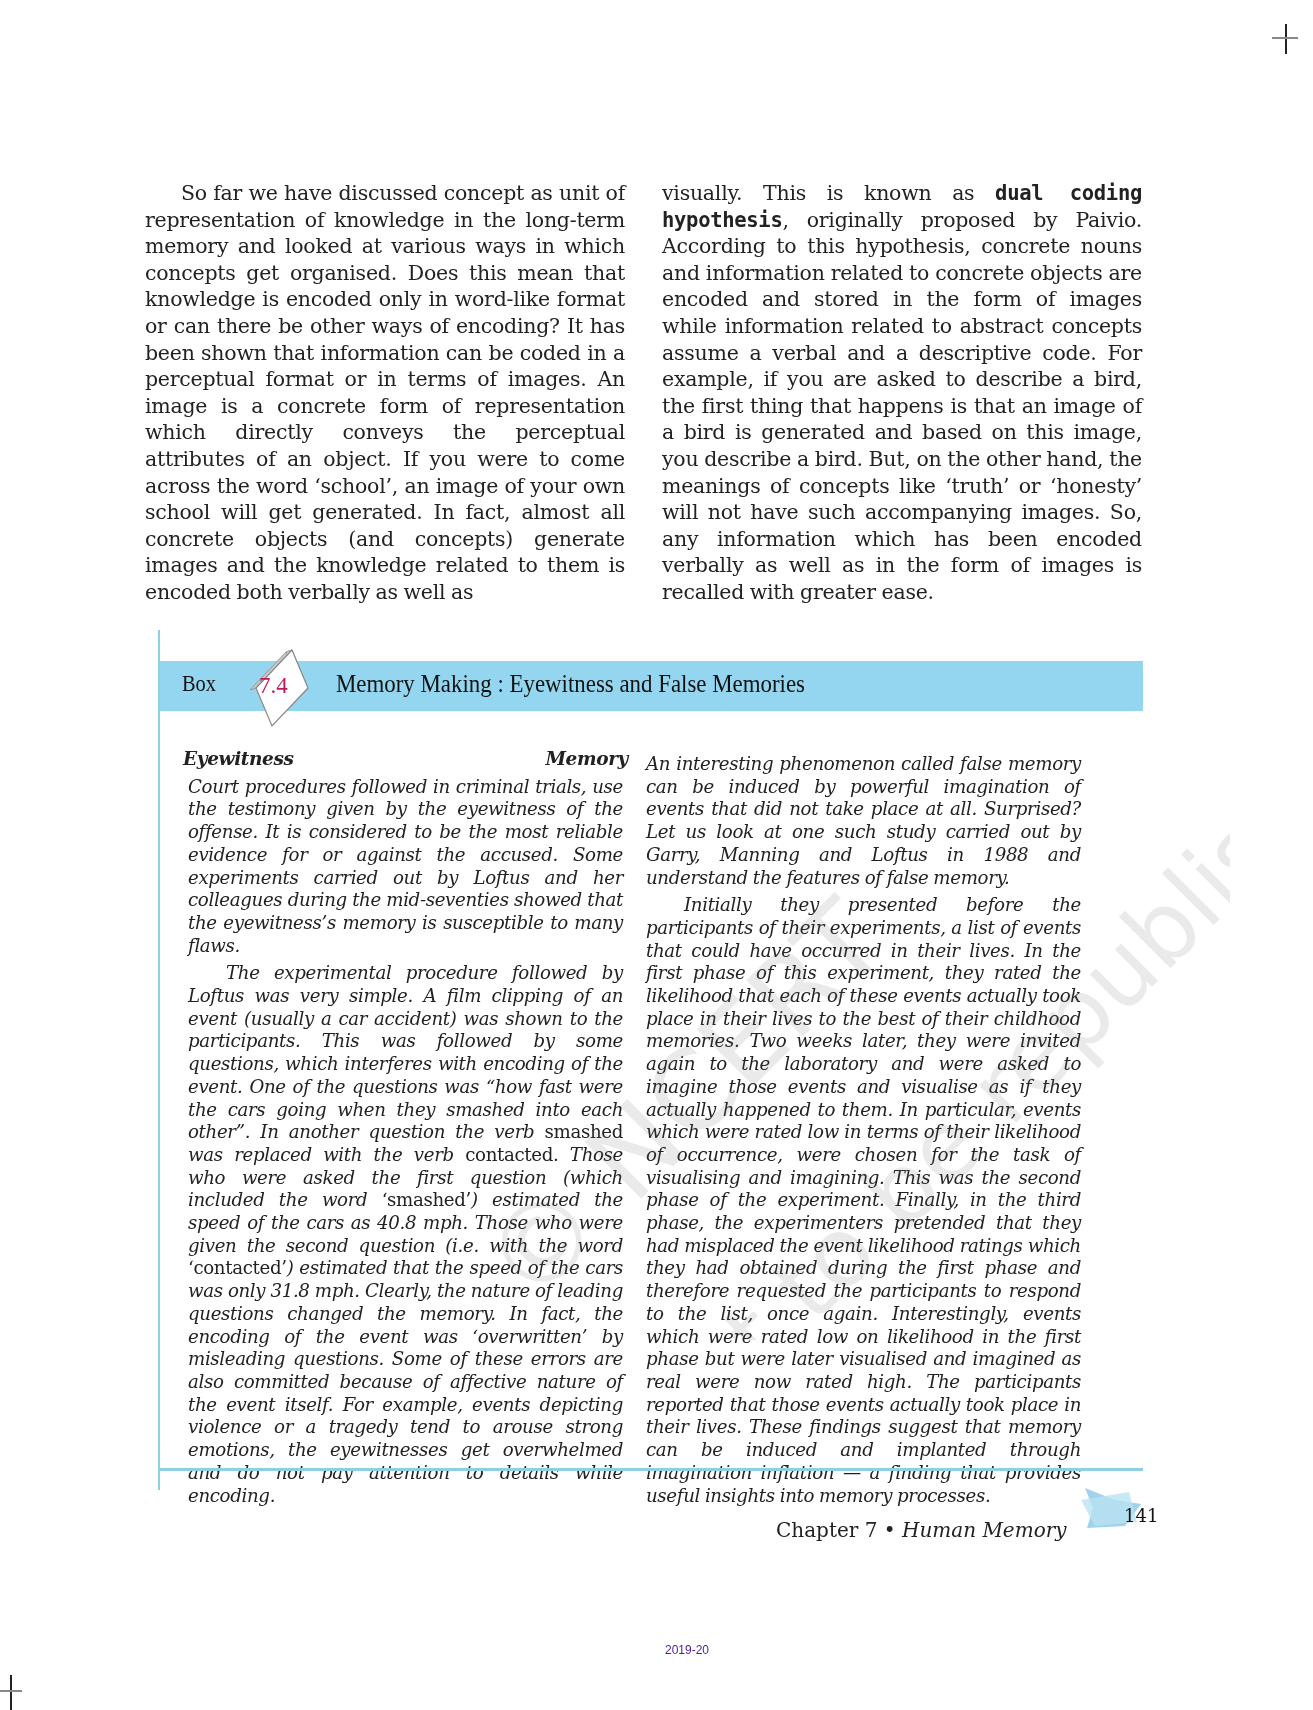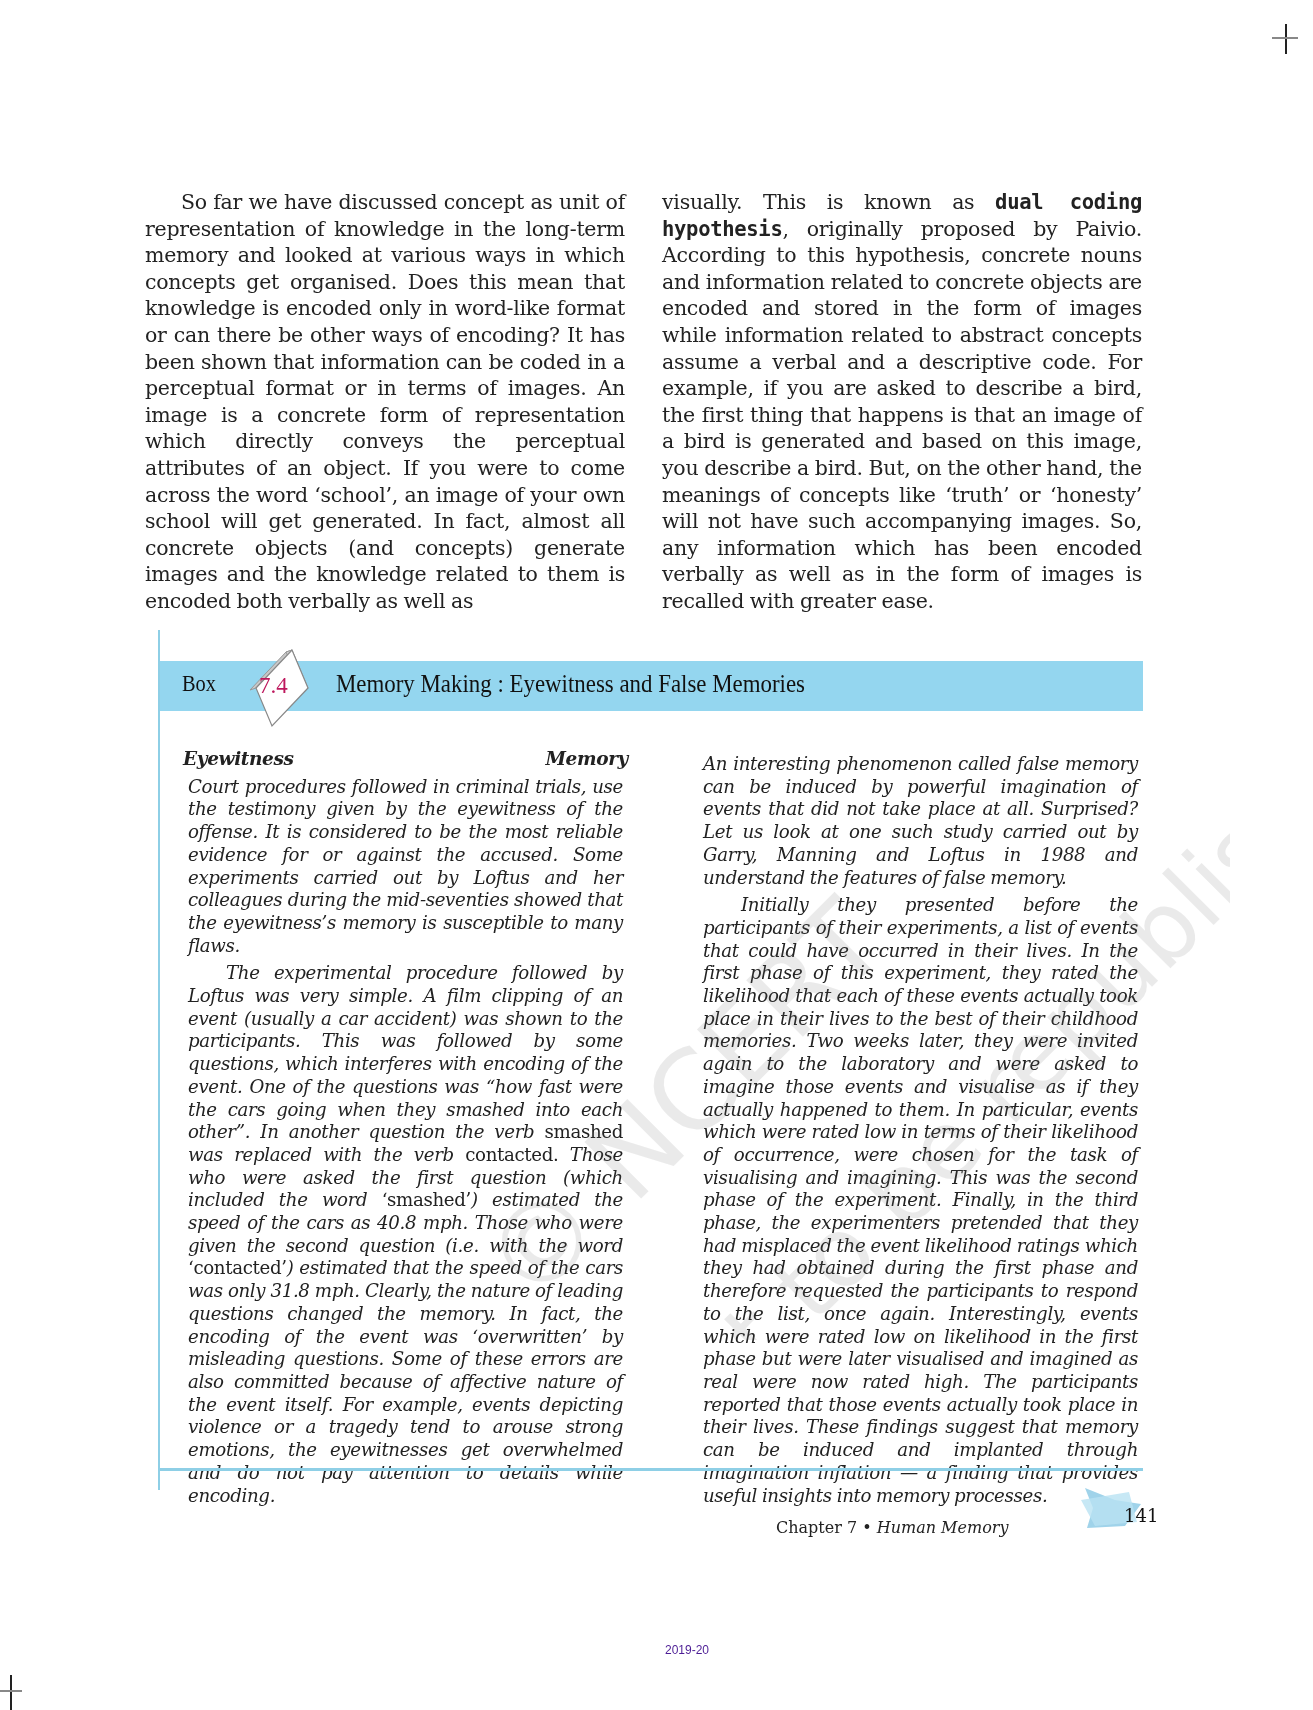--- a/index.html
+++ b/index.html
@@ -14,21 +14,21 @@
       display: flex; justify-content: space-between;
     }
     .main-col {
       width: 480px; font-size: 20.5px; line-height: 26.6px;
       text-align: justify; text-align-last: justify;
       font-family: "DejaVu Serif", serif; letter-spacing: -0.25px; word-spacing: -0.5px;
     }
     .main-col p { margin: 0; }
     .main-col .indent { text-indent: 36px; }
     .main-col b { font-family: "DejaVu Sans Mono", monospace; font-weight: bold; letter-spacing: -0.3px; }
-    .main-col .last { text-align-last: left; margin-top: 9px; }
+    .main-col .last { text-align-last: left; }
 
     .box-wrap { position: absolute; left: 158px; top: 630px; width: 985px; height: 860px; }
     .box-left-rule { position: absolute; left: 0; top: 0; width: 2px; height: 860px; background: #8ecfe6; }
     .box-band {
       position: absolute; left: 2px; top: 31px; width: 983px; height: 50px;
       background: #94d6ef;
     }
     .box-bottom-rule { position: absolute; left: 0; top: 838px; width: 985px; height: 3px; background: #8ecfe6; }
     .box-label {
       position: absolute; left: 24px; top: 40px; font-size: 24px;
@@ -42,21 +42,21 @@
       position: absolute; left: 101px; top: 43px; font-size: 23px;
       font-family: "Liberation Serif", serif; color: #be185d;
     }
     .box-title {
       position: absolute; left: 178px; top: 39px; font-size: 26px;
       font-family: "Liberation Serif", serif; color: #111; white-space: nowrap;
       transform: scaleX(0.88); transform-origin: left;
     }
     .box-cols {
       position: absolute; left: 25px; top: 118px; width: 960px;
-      display: flex; justify-content: space-between;
+      display: flex; justify-content: flex-start; gap: 13px;
     }
     .box-col {
       width: 445px; font-style: italic; font-size: 18.2px; line-height: 22.7px;
       text-align: justify; text-align-last: justify;
       font-family: "DejaVu Serif", serif; letter-spacing: -0.35px; word-spacing: -0.5px;
       color: #222;
     }
     .box-col p { margin: 5px; }
     .box-col .indent { text-indent: 38px; }
     .box-col .last { text-align-last: left; }
@@ -65,21 +65,21 @@
       line-height: 22.7px; text-align: left;
     }
     .box-col .roman { font-style: normal; }
 
     .watermark {
       position: absolute; left: 330px; top: 640px; width: 900px; height: 700px;
       pointer-events: none; opacity: 0.13;
     }
 
     .footer-chapter {
-      position: absolute; left: 776px; top: 1518px; font-size: 16px;
+      position: absolute; left: 776px; top: 1518px; font-size: 20px;
       font-family: "DejaVu Serif", serif; color: #222; white-space: nowrap;
     }
     .footer-chapter i { font-style: italic; }
     .page-badge { position: absolute; left: 1075px; top: 1486px; width: 70px; height: 46px; }
     .page-num {
       position: absolute; left: 1092px; top: 1505px; font-size: 18px;
       font-family: "DejaVu Serif", serif; color: #111; padding-left: 32px;
     }
     .year-label {
       position: absolute; left: 665px; top: 1643px; font-size: 12px;

